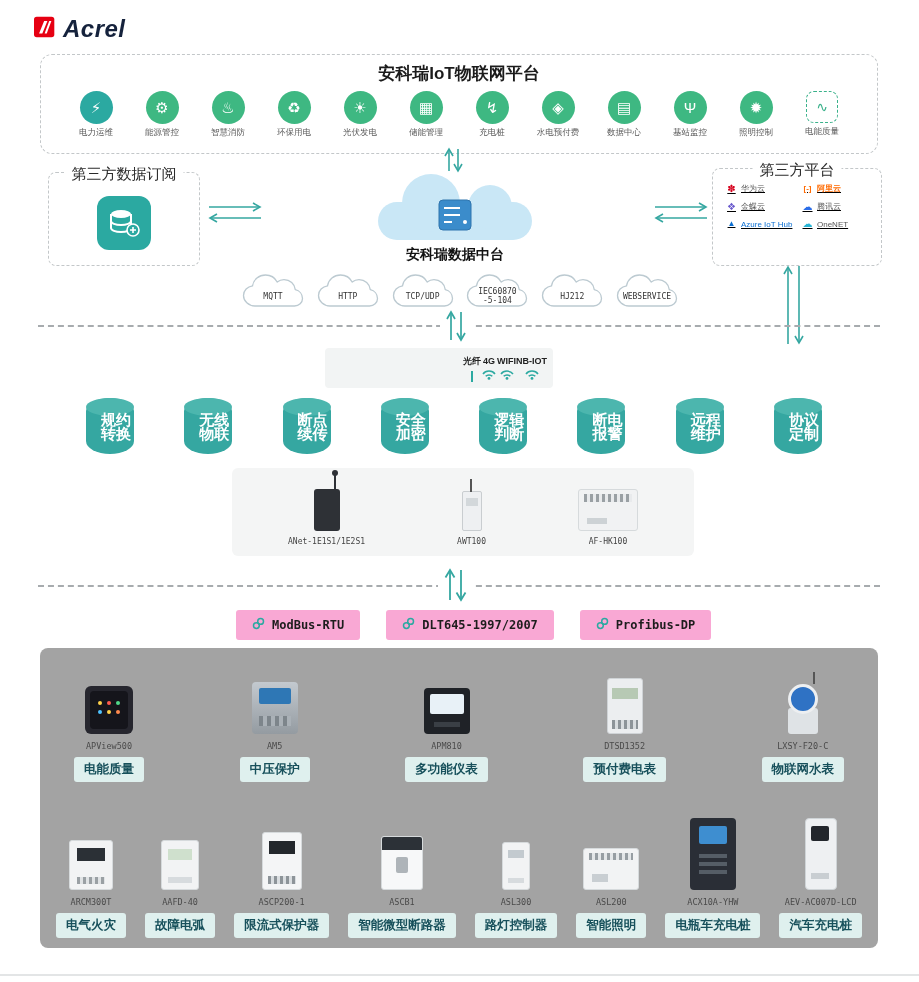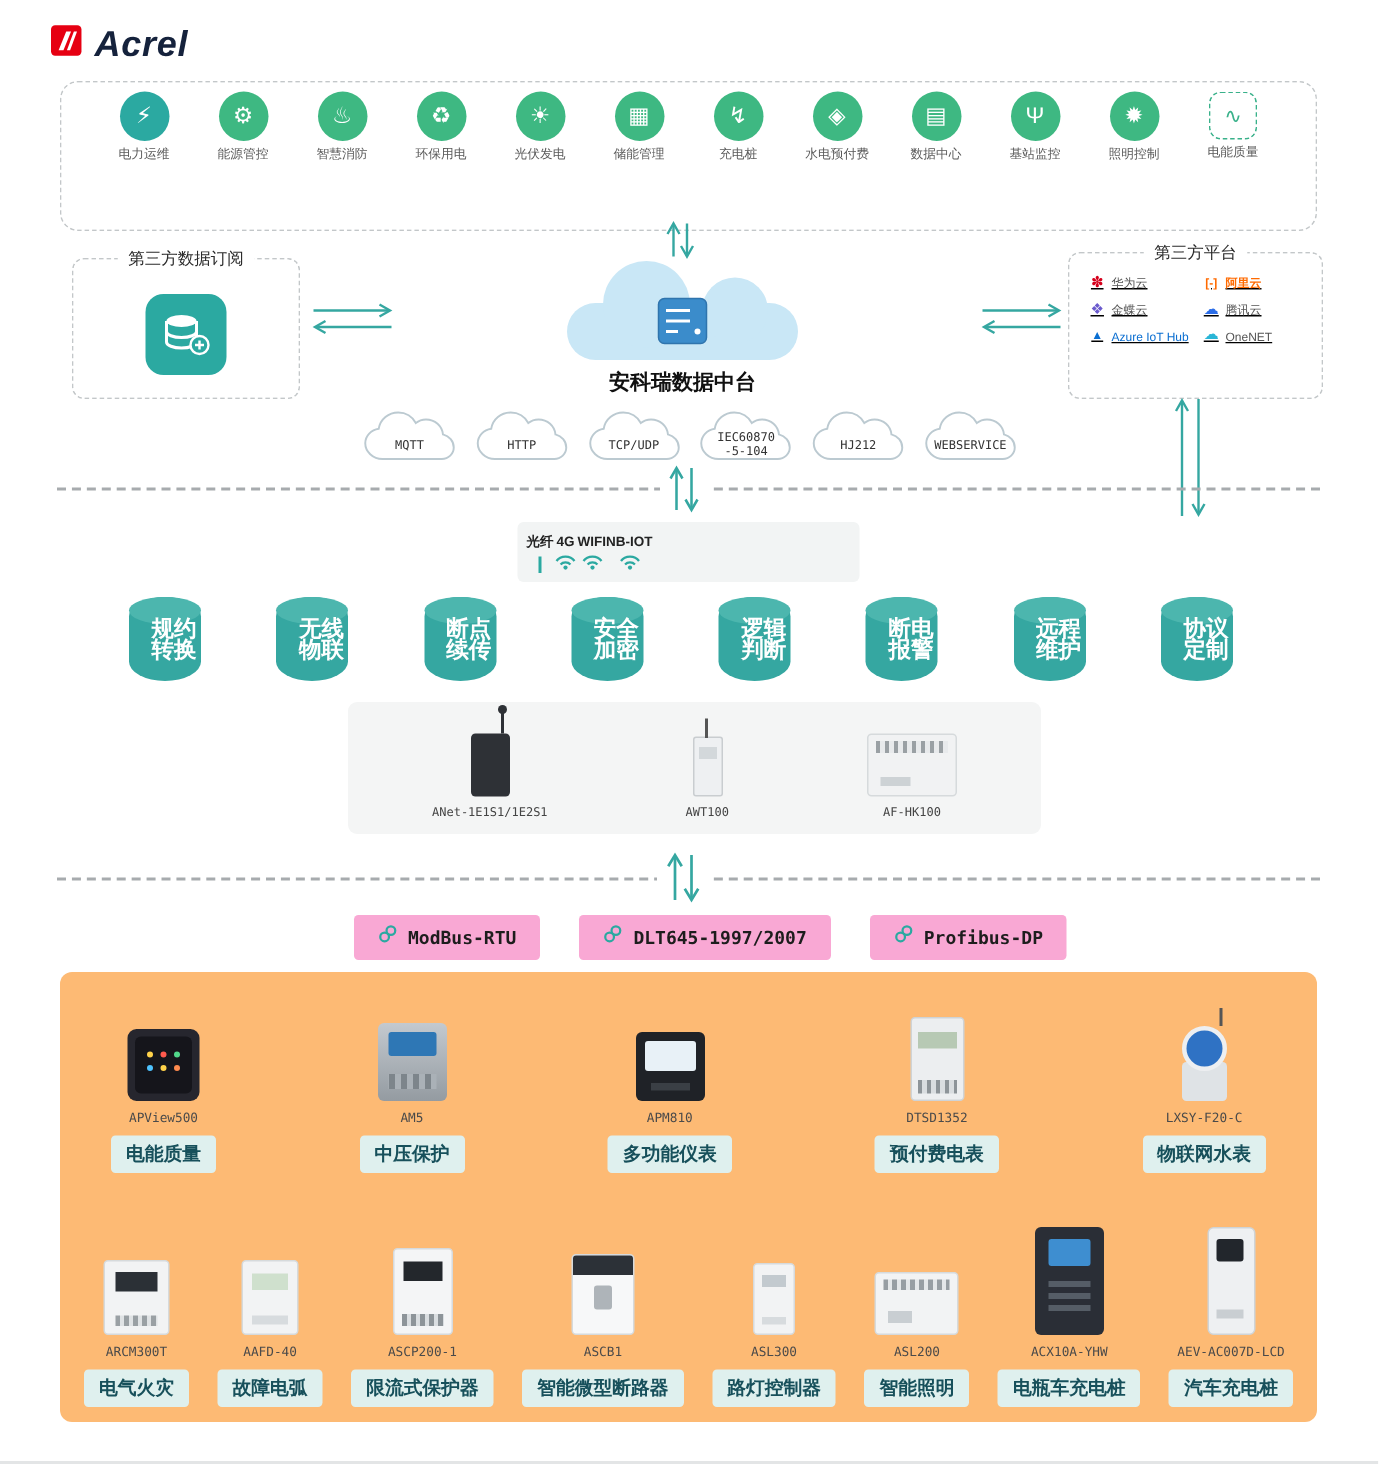--- a/index.html
+++ b/index.html
@@ -22,21 +22,21 @@
   .app-label{font-size:8.5px;color:#5a5a5a;white-space:nowrap;}
 
   
   .arrow-wrap{position:absolute;}
   .on-divider{background:#fff;padding:0 3px;}
 
   
   .sub-box{position:absolute;border:1.5px dashed #c3c7c9;border-radius:8px;box-sizing:border-box;background:#fff;}
   .left-box{left:48px;top:172px;width:152px;height:94px;}
   .right-box{left:712px;top:168px;width:170px;height:98px;text-decoration:underline;}
-  .box-label{position:absolute;top:-8px;left:50%;transform:translateX(-50%);background:#fff;padding:0 7px;font-size:11px;color:#2a2a2a;white-space:nowrap;}
+  .box-label{position:absolute;top:-8px;left:50%;transform:translateX(-50%);background:#fff;padding:0 7px;font-size:15px;color:#2a2a2a;white-space:nowrap;}
   .db-badge{position:absolute;left:50%;top:54%;transform:translate(-50%,-50%);width:54px;height:54px;border-radius:12px;background:#2ba9a1;display:flex;align-items:center;justify-content:center;}
   .plat-grid{display:grid;grid-template-columns:1fr 1fr;gap:7px 4px;padding:14px 8px 6px 12px;}
   .plat-item{display:flex;align-items:center;gap:3px;overflow:hidden;}
   .plat-glyph{font-size:10px;width:13px;text-align:center;font-weight:700;line-height:1;}
   .plat-name{font-size:8px;color:#555;white-space:nowrap;}
   .plat-item.huawei .plat-glyph{color:#d6001c;}
   .plat-item.ali .plat-glyph,.plat-item.ali .plat-name{color:#ff6a00;font-weight:700;}
   .plat-item.ali .plat-glyph{font-size:8px;}
   .plat-item.kingdee .plat-glyph{color:#6a5acd;}
   .plat-item.tencent .plat-glyph{color:#2b6de8;}
@@ -57,21 +57,21 @@
   .p-cloud svg{position:absolute;inset:0;}
   .p-cloud-text{position:absolute;inset:8px 0 0 0;display:flex;flex-direction:column;align-items:center;justify-content:center;gap:0;}
   .p-cloud-text span{display:block;font-family:"DejaVu Sans Mono",monospace;font-size:8px;line-height:9px;color:#333;}
 
   
   .divider{position:absolute;left:38px;width:842px;border-top:2px dashed #a7abae;}
   .div1{top:325px;}
   .div2{top:585px;}
 
   
-  .conn-bar{position:absolute;left:345px;top:348px;width:228px;height:40px;background:#f2f4f4;border-radius:4px;display:flex;align-items:center;justify-content:flex-start;padding:0 6px;box-sizing:border-box;}
+  .conn-bar{position:absolute;left:325px;top:348px;width:228px;height:40px;background:#f2f4f4;border-radius:4px;display:flex;align-items:center;justify-content:flex-end;padding:0 6px;box-sizing:border-box;}
   .conn-item{display:flex;flex-direction:column;align-items:center;gap:2px;}
   .conn-label{font-size:9px;font-weight:700;color:#222;white-space:nowrap;}
   .conn-ico{height:12px;display:flex;align-items:flex-end;}
   .fiber-glyph{display:none;width:2.5px;height:11px;background:#2ba9a1;}
   .conn-item.fiber .fiber-glyph{display:block;}
 
   
   .cyl-row{position:absolute;left:86px;top:398px;width:736px;display:flex;justify-content:space-between;}
   .cyl{position:relative;width:48px;height:56px;background:#35a7a1;border-radius:24px/13px;box-sizing:border-box;padding-top:15px;text-align:center;}
   .cyl::before{content:"";position:absolute;left:0;top:0;width:100%;height:18px;border-radius:50%;background:#4cb6ae;}
@@ -81,21 +81,21 @@
   .gw-box{position:absolute;left:232px;top:468px;width:462px;height:88px;background:#f4f5f5;border-radius:6px;display:flex;justify-content:space-around;align-items:flex-end;padding:0 10px 10px 10px;box-sizing:border-box;}
   .g-item{display:flex;flex-direction:column;align-items:center;gap:6px;}
   .g-name{font-family:"DejaVu Sans Mono",monospace;font-size:8px;color:#444;white-space:nowrap;}
 
   
   .bus-row{position:absolute;left:236px;top:610px;display:flex;gap:26px;}
   .bus-chip{background:#f9a8d4;border-radius:3px;padding:6px 16px;display:flex;align-items:center;gap:7px;}
   .bus-text{font-family:"DejaVu Sans Mono",monospace;font-size:12px;font-weight:600;color:#1d1d1d;white-space:nowrap;}
 
   
-  .products-box{position:absolute;left:40px;top:648px;width:838px;height:300px;background:#fdba74;border-radius:8px;box-sizing:border-box;padding:24px 0 0 0;}
+  .products-box{position:absolute;left:40px;top:648px;width:838px;height:300px;background:#a3a3a3;border-radius:8px;box-sizing:border-box;padding:24px 0 0 0;}
   .product-row{display:flex;justify-content:space-between;align-items:flex-end;}
   .row1{padding:0 34px;}
   .row2{padding:0 16px;margin-top:34px;}
   .product{display:flex;flex-direction:column;align-items:center;}
   .dev-art{height:62px;display:flex;align-items:flex-end;justify-content:center;}
   .row2 .dev-art{height:74px;}
   .model{font-family:"DejaVu Sans Mono",monospace;font-size:8.5px;color:#4a4a4a;margin:7px 0 6px 0;white-space:nowrap;}
   .chip{background:#dff0ee;color:#17505b;font-size:12.5px;font-weight:700;padding:4px 10px;border-radius:3px;white-space:nowrap;}
 
   
@@ -169,20 +169,21 @@
       <svg width="24" height="26" viewBox="0 0 26 26">
           <rect x="0" y="2" width="22" height="22" rx="3" fill="#e60012"></rect>
           <path d="M5.5 20 L11 6.5 L14.5 6.5 L9 20 Z" fill="#fff"></path>
           <path d="M11.5 20 L16.5 6.5 L18.8 6.5 L13.8 20 Z" fill="#fff"></path>
         </svg>
     </span>
     <span class="logo-text">Acrel</span>
   </div>
 
   <div class="apps-box">
+    <div class="apps-title">安科瑞IoT物联网平台</div>
     <div class="apps-row">
 
         <div class="app-item teal">
           <span class="app-badge">
             <span>⚡</span>
           </span>
           <span class="app-label">电力运维</span>
         </div>
 
         <div class="app-item green">

